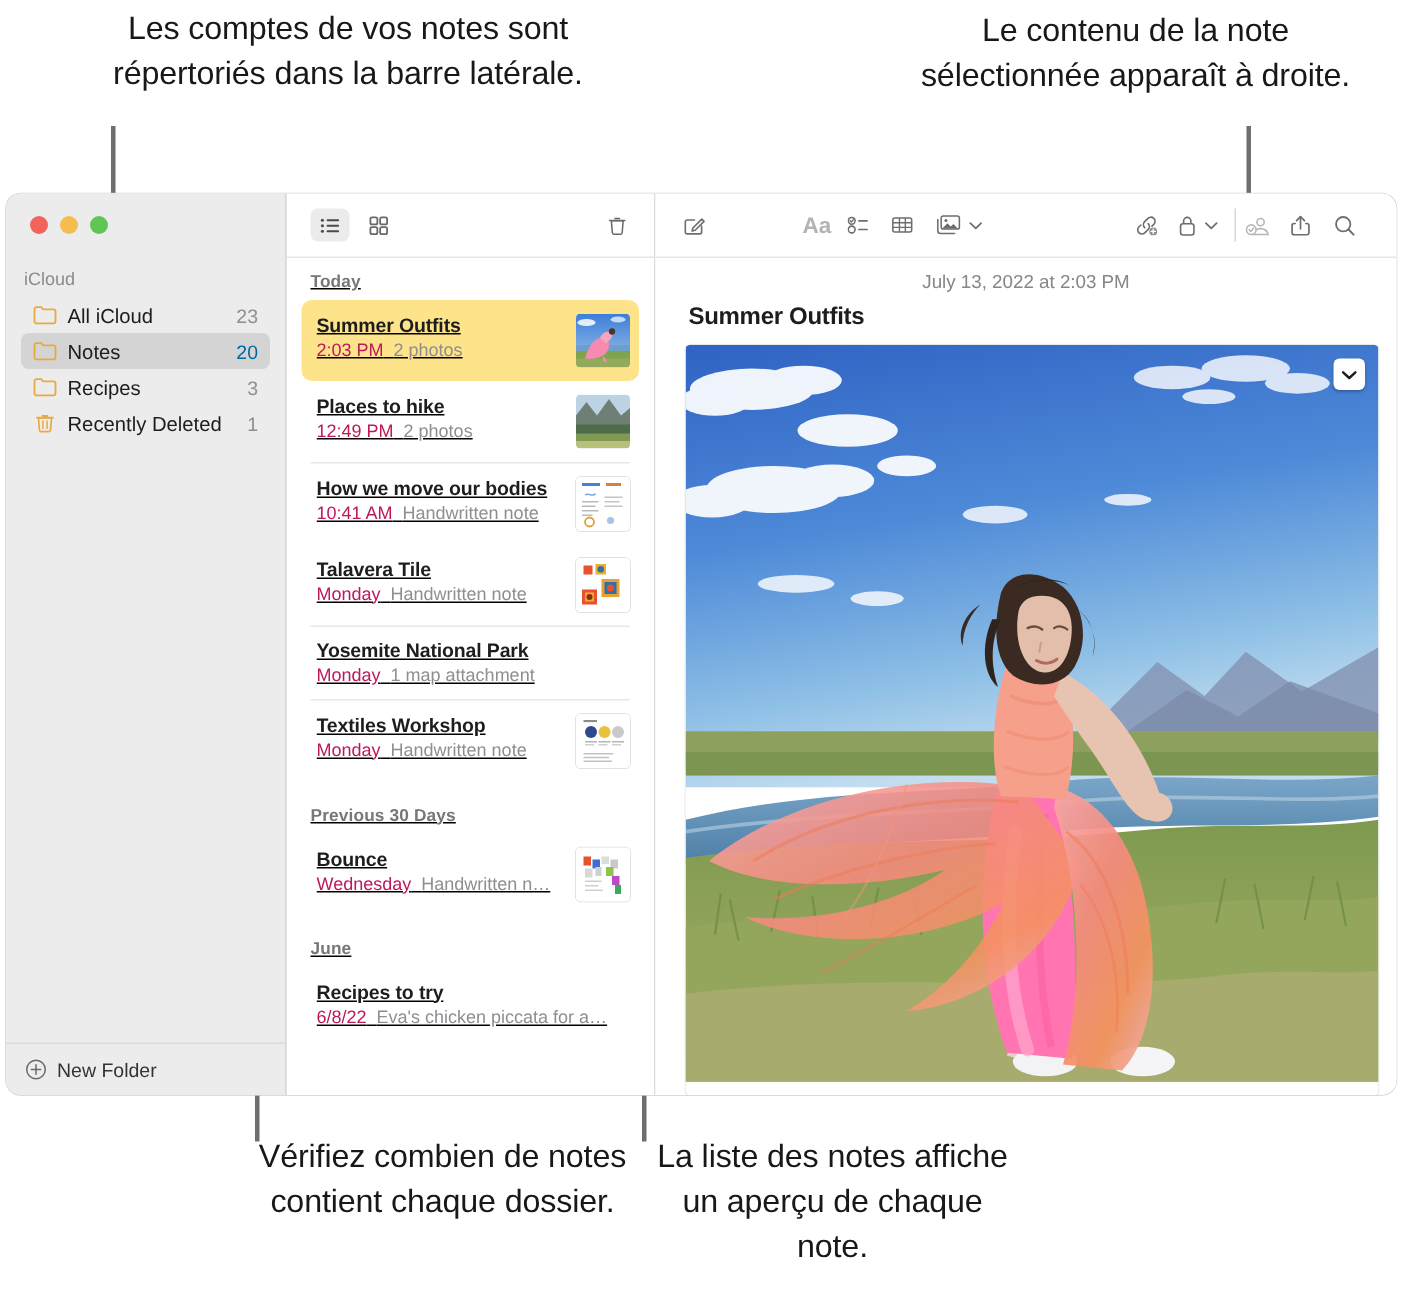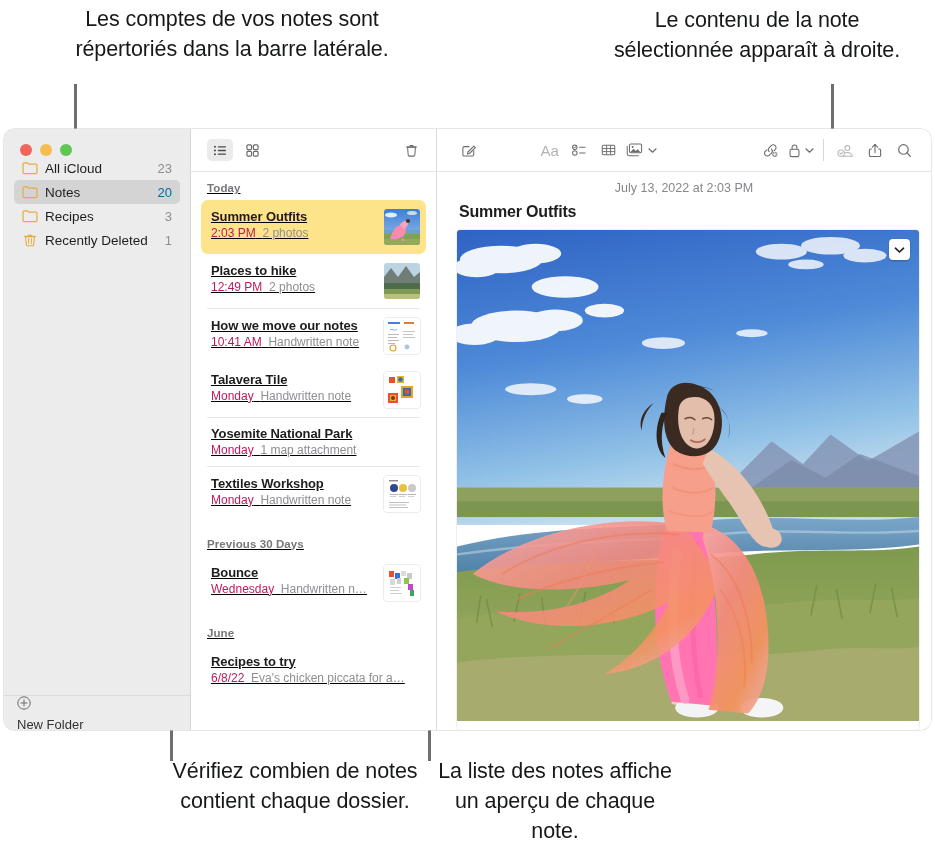--- a/index.html
+++ b/index.html
@@ -62,24 +62,24 @@
     gap:7px;
   }
   .sb-item.sel{background:#d4d4d4;}
   .sb-label{flex:1;white-space:nowrap;}
   .sb-count{font-size:13px;color:#8e8e93;}
   .sb-item.sel .sb-count{color:#0369a1;}
   .sb-icon{width:16px;height:14px;flex:0 0 16px;display:block;}
 
   .sb-spacer{flex:1;}
   .sb-footer{
-    display:flex;gap:7px;
+    display:flex;align-items:center;gap:7px;
     height:34px;padding-left:13px;
     border-top:0.5px solid #dcdcdc;
-    font-size:13px;color:#333;flex-direction:column;
+    font-size:13px;color:#333;
   }
 
   
   .list{
     width:245px;flex:0 0 245px;
     background:#fff;display:flex;flex-direction:column;
     border-right:0.5px solid #dcdcdc;
     text-decoration:underline;
   }
   .list-toolbar{
@@ -127,21 +127,21 @@
 
   
   .detail{flex:1;display:flex;flex-direction:column;background:#fff;min-width:0;}
   .detail-toolbar{
     height:42px;display:flex;align-items:center;gap:0;
     padding:0 12px 0 18px;border-bottom:0.5px solid #e6e6e6;
     color:#6a6a6e;
   }
   .dt-gap-a{width:62px;}
   .dt-gap-b{width:112px;}
-  .ic{display:flex;align-items:center;justify-content:center;color:#6d6d71;}
+  .ic{display:flex;align-items:center;color:#6d6d71;font-weight:bold;}
   .ic.w{width:34px;height:24px;}
   .ic.w2{width:30px;height:24px;}
   .vdiv{width:0.5px;height:22px;background:#d8d8d8;margin:0 7px;}
 
   .note-date{
     text-align:center;font-size:12.5px;color:#86868b;
     padding:9px 0 0 0;
   }
   .note-head{
     font-size:16px;font-weight:700;color:#1d1d1f;
@@ -180,20 +180,21 @@
 
 <div class="window">
 
   <div class="sidebar">
     <div class="traffic">
       <div class="dot r"></div>
       <div class="dot y"></div>
       <div class="dot g"></div>
     </div>
 
+    <div class="sb-section">iCloud</div>
 
     <div class="sb-item">
       <span class="sb-icon">
         <svg viewBox="0 0 16 14" width="16" height="14">
             <path d="M1 3.2a1.4 1.4 0 0 1 1.4-1.4h3.1l1.2 1.4h6.9A1.4 1.4 0 0 1 15 4.6v6.6a1.4 1.4 0 0 1-1.4 1.4H2.4A1.4 1.4 0 0 1 1 11.2z" fill="none" stroke="#e9a940" stroke-width="1.2"></path>
           </svg>
       </span>
       <span class="sb-label">All iCloud</span>
       <span class="sb-count">23</span>
     </div>
@@ -320,21 +321,21 @@
             <rect y="26" width="36" height="6" fill="#7f9a52"></rect>
             <rect y="31" width="36" height="5" fill="#b8c07a"></rect>
           </svg>
         </div>
       </div>
 
       <div class="sepwrap"></div>
 
       <div class="note">
         <div class="note-txt">
-          <div class="note-title">How we move our notes</div>
+          <div class="note-title">How we move our bodies</div>
           <div class="note-meta">
             <b>10:41 AM</b>&nbsp;&nbsp;<span>Handwritten note</span>
           </div>
         </div>
         <div class="thumb bord">
           <svg viewBox="0 0 36 36" width="36" height="36">
             <rect width="36" height="36" fill="#fff"></rect>
             <rect x="4" y="4" width="12" height="2" fill="#4a7fd4"></rect>
               <rect x="20" y="4" width="10" height="2" fill="#d4813f"></rect>
             <path d="M6 12c3-2 5 2 7-1" stroke="#7aa8e0" stroke-width="1" fill="none"></path>

